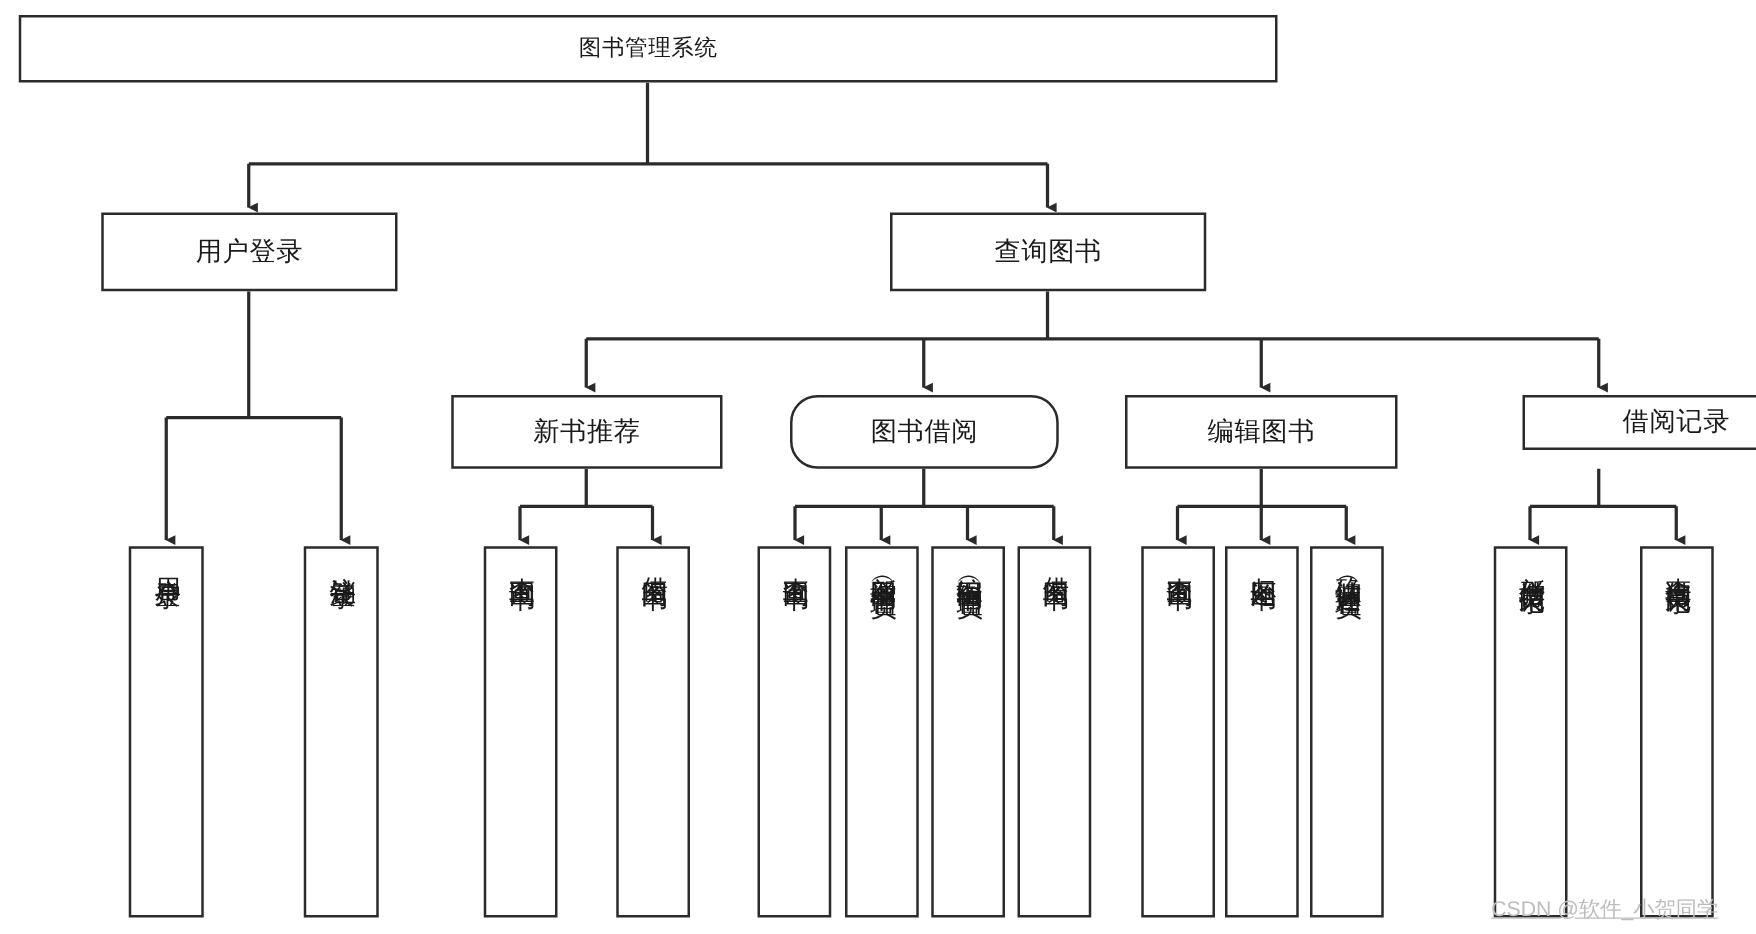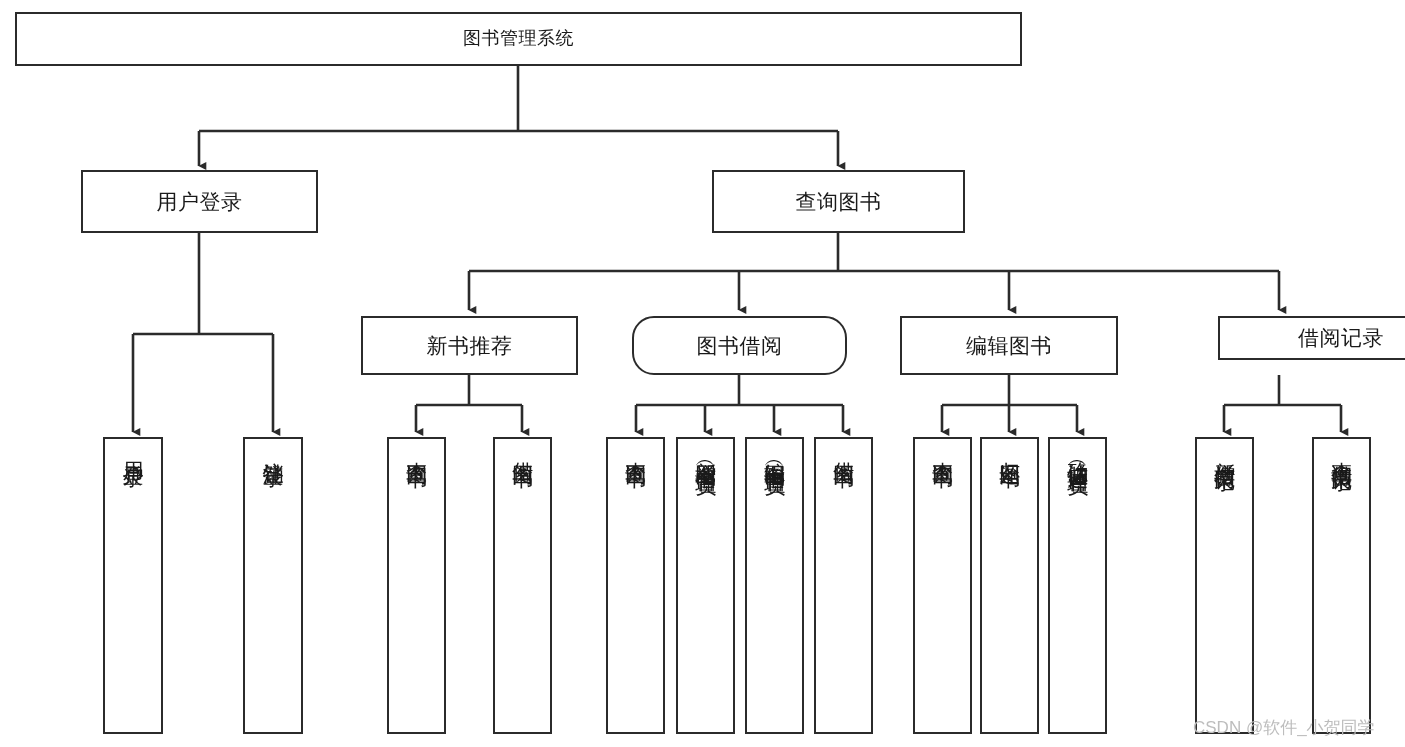--- a/index.html
+++ b/index.html
@@ -60,20 +60,21 @@
   .node.root .node-label { font-size: 18px; text-align: right; }
   .watermark {
     position: absolute;
     left: 1193px;
     top: 716px;
     font-size: 17px;
     color: #bdbdbd;
     white-space: nowrap;
     z-index: 3;
     font-family: "Liberation Sans", "DejaVu Sans", sans-serif;
+    text-decoration: underline;
   }
 </style>
 </head>
 <body>
 
 <div id="canvas">
 
   <svg id="svg-layer" viewBox="0 0 1405 747" xmlns="http://www.w3.org/2000/svg">
     <defs>
       <marker id="arrowhead" markerWidth="9" markerHeight="9" refX="4.2" refY="7.6" orient="auto" markerUnits="userSpaceOnUse">

